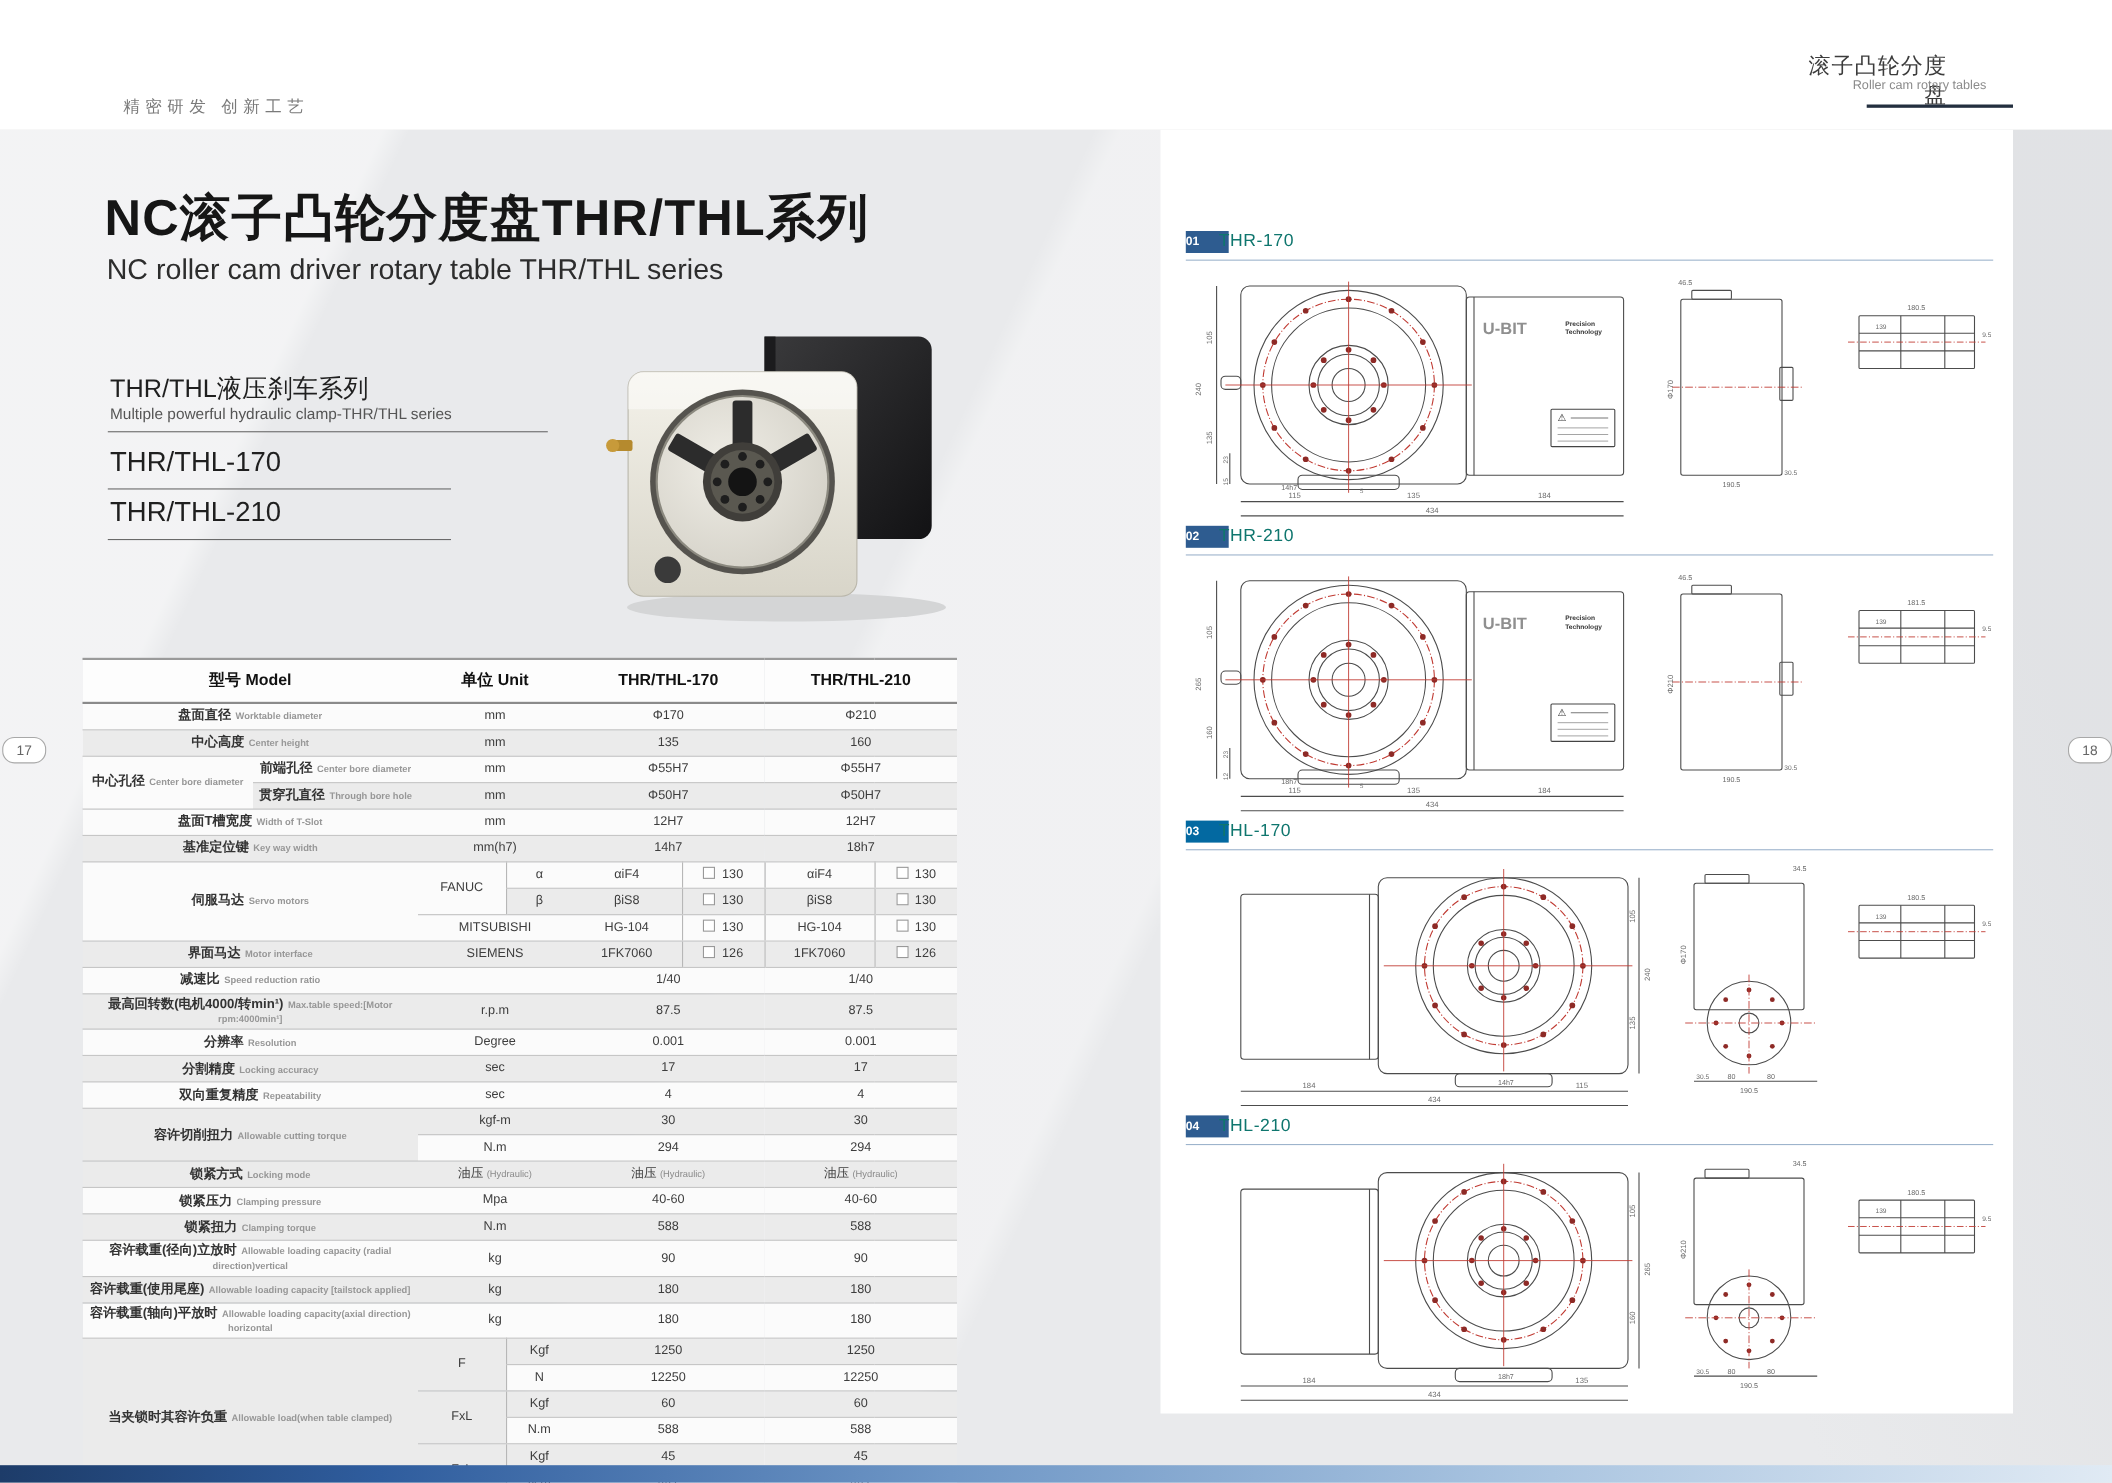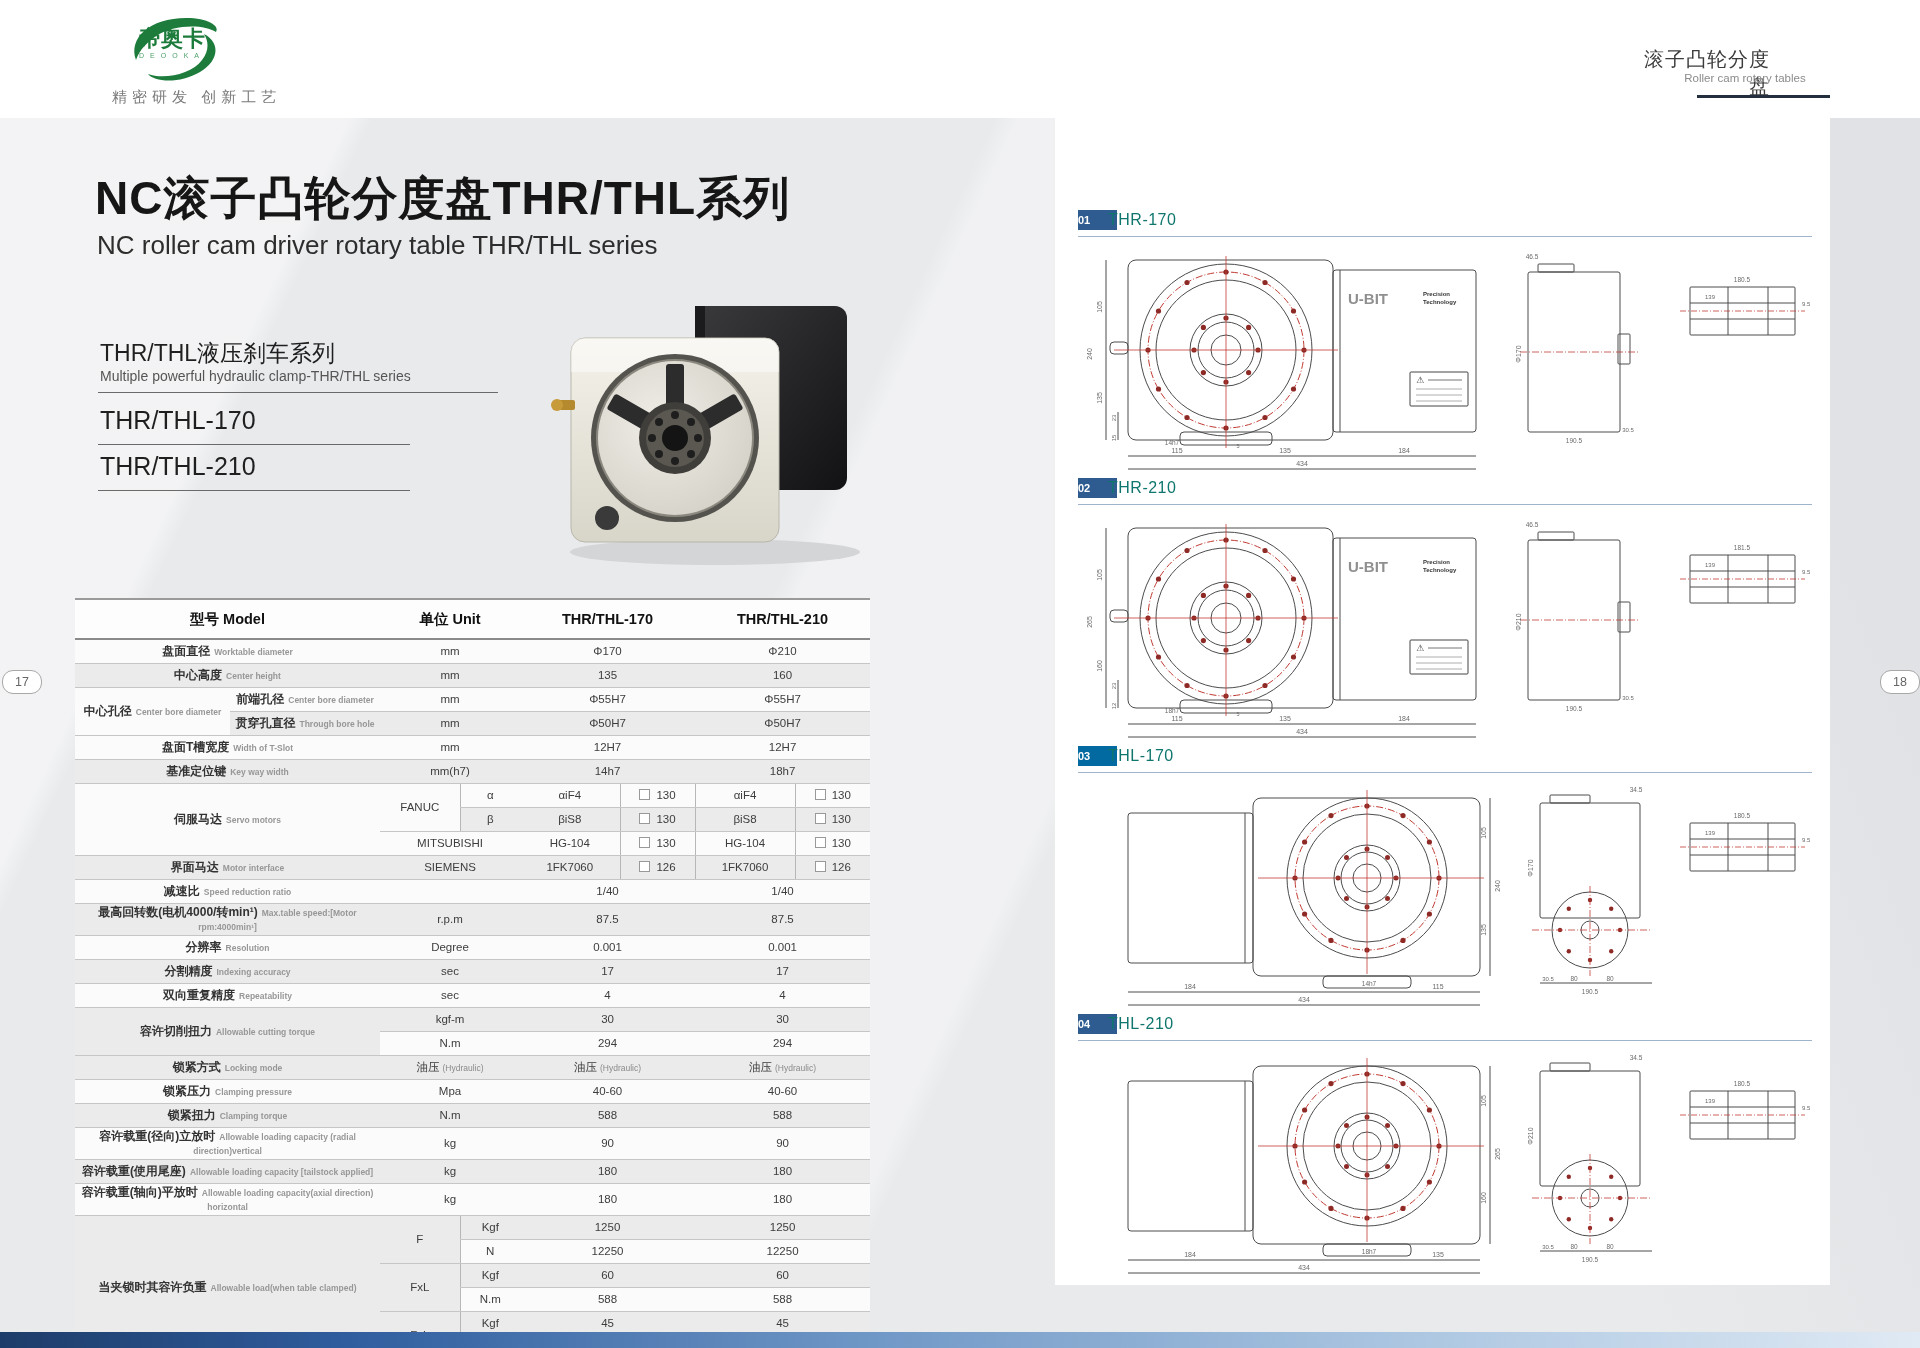--- a/index.html
+++ b/index.html
@@ -63,28 +63,20 @@
   .pn-left{left:2px;top:670px}
   .pn-right{left:1880px;top:670px}
   
   .footbar{position:absolute;left:0;top:1332px;width:1920px;height:16px;
      background:linear-gradient(90deg,#1d3c69 0%,#2f5d9e 18%,#6f97c6 45%,#a9c4e0 72%,#e0eaf4 100%)}
 </style>
 </head>
 <body>
 
 <div class="topband">
-  <div class="logo-wrap">
-    <svg class="logo-svg" width="180" height="82" viewBox="0 0 180 82">
-      <path d="M28,52 C20,30 42,10 78,10 C100,10 112,18 108,24 C96,16 66,16 48,28 C34,38 30,46 28,52 Z" fill="#1d7c3c"></path>
-      <path d="M96,26 C112,34 112,52 92,64 C72,76 46,74 40,66 C56,72 84,66 94,52 C102,42 100,32 96,26 Z" fill="#1d7c3c"></path>
-      <text x="64" y="38" font-size="22" font-weight="bold" fill="#1d7c3c" text-anchor="middle">帝奥卡</text>
-      <text x="64" y="50" font-size="7" letter-spacing="6" fill="#4ca06b" text-anchor="middle">DEOOKA</text>
-    </svg>
-  </div>
   <div class="slogan">精密研发 创新工艺</div>
   <div class="hdr-right-cn">滚子凸轮分度盘</div>
   <div class="hdr-right-en">Roller cam rotary tables</div>
   <div class="hdr-right-line"></div>
 </div>
 
 <div class="texture"></div>
 
 <div class="title-cn">NC滚子凸轮分度盘THR/THL系列</div>
 <div class="title-en">NC roller cam driver rotary table THR/THL series</div>
@@ -241,21 +233,21 @@
           <td colspan="2" class=""><span class="ct">87.5</span></td>
           <td colspan="2" class=""><span class="ct">87.5</span></td>
         </tr>
         <tr class="even">
           <td colspan="2" class="p"><span class="ct">分辨率</span><span class="cs">Resolution</span></td>
           <td colspan="2" class=""><span class="ct">Degree</span></td>
           <td colspan="2" class=""><span class="ct">0.001</span></td>
           <td colspan="2" class=""><span class="ct">0.001</span></td>
         </tr>
         <tr class="odd">
-          <td colspan="2" class="p"><span class="ct">分割精度</span><span class="cs">Indexing accuracy</span></td>
+          <td colspan="2" class="p"><span class="ct">分割精度</span><span class="cs">Locking accuracy</span></td>
           <td colspan="2" class=""><span class="ct">sec</span></td>
           <td colspan="2" class=""><span class="ct">17</span></td>
           <td colspan="2" class=""><span class="ct">17</span></td>
         </tr>
         <tr class="even">
           <td colspan="2" class="p"><span class="ct">双向重复精度</span><span class="cs">Repeatability</span></td>
           <td colspan="2" class=""><span class="ct">sec</span></td>
           <td colspan="2" class=""><span class="ct">4</span></td>
           <td colspan="2" class=""><span class="ct">4</span></td>
         </tr>

